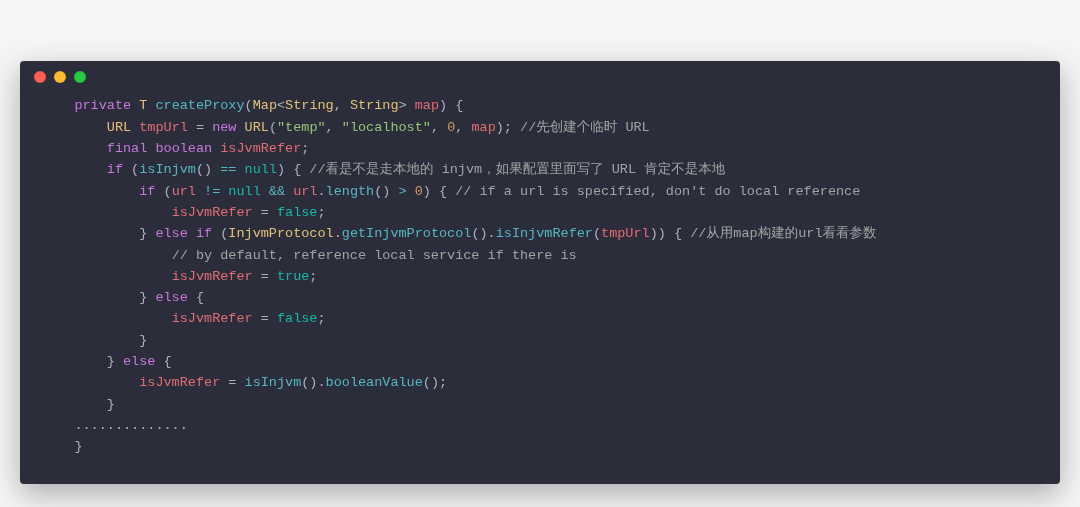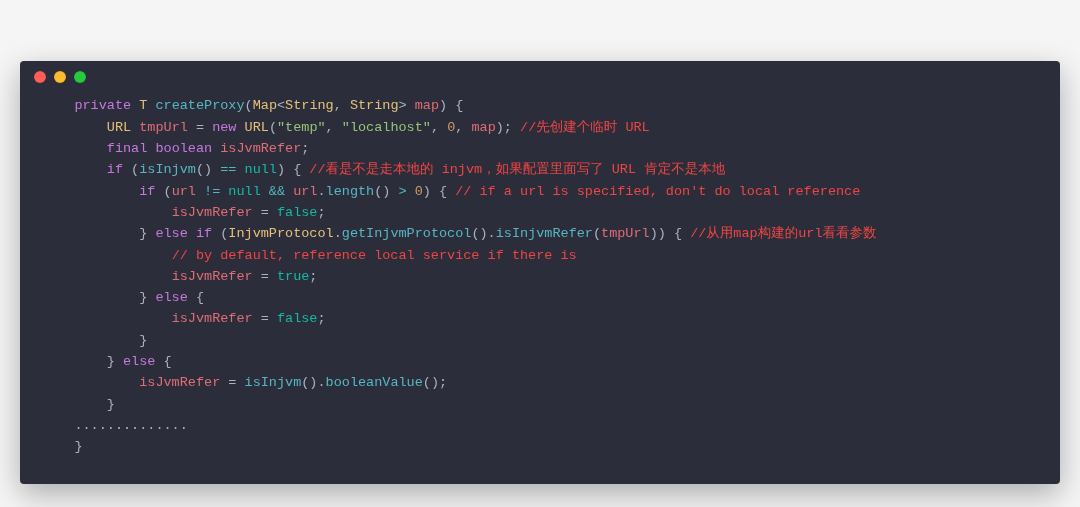--- a/index.html
+++ b/index.html
@@ -43,21 +43,21 @@
       overflow-x: auto;
       color: #abb2bf;
     }
     .tok { display: inline; }
     .kw { color: #c678dd; }
     .type { color: #e5c07b; }
     .fn { color: #56b6c2; }
     .ident { color: #e06c75; }
     .str { color: #98c379; }
     .num { color: #d19a66; }
-    .comment { color: #ef4444; font-style: normal; }
+    .comment { color: #a3a3a3; font-style: normal; }
     .punct { color: #abb2bf; }
     .op { color: #56b6c2; }
     .bool { color: #14b8a6; }
     .line { display: block; }
   </style>
 </head>
 <body>
 
 <div class="window">
   <div class="titlebar">

